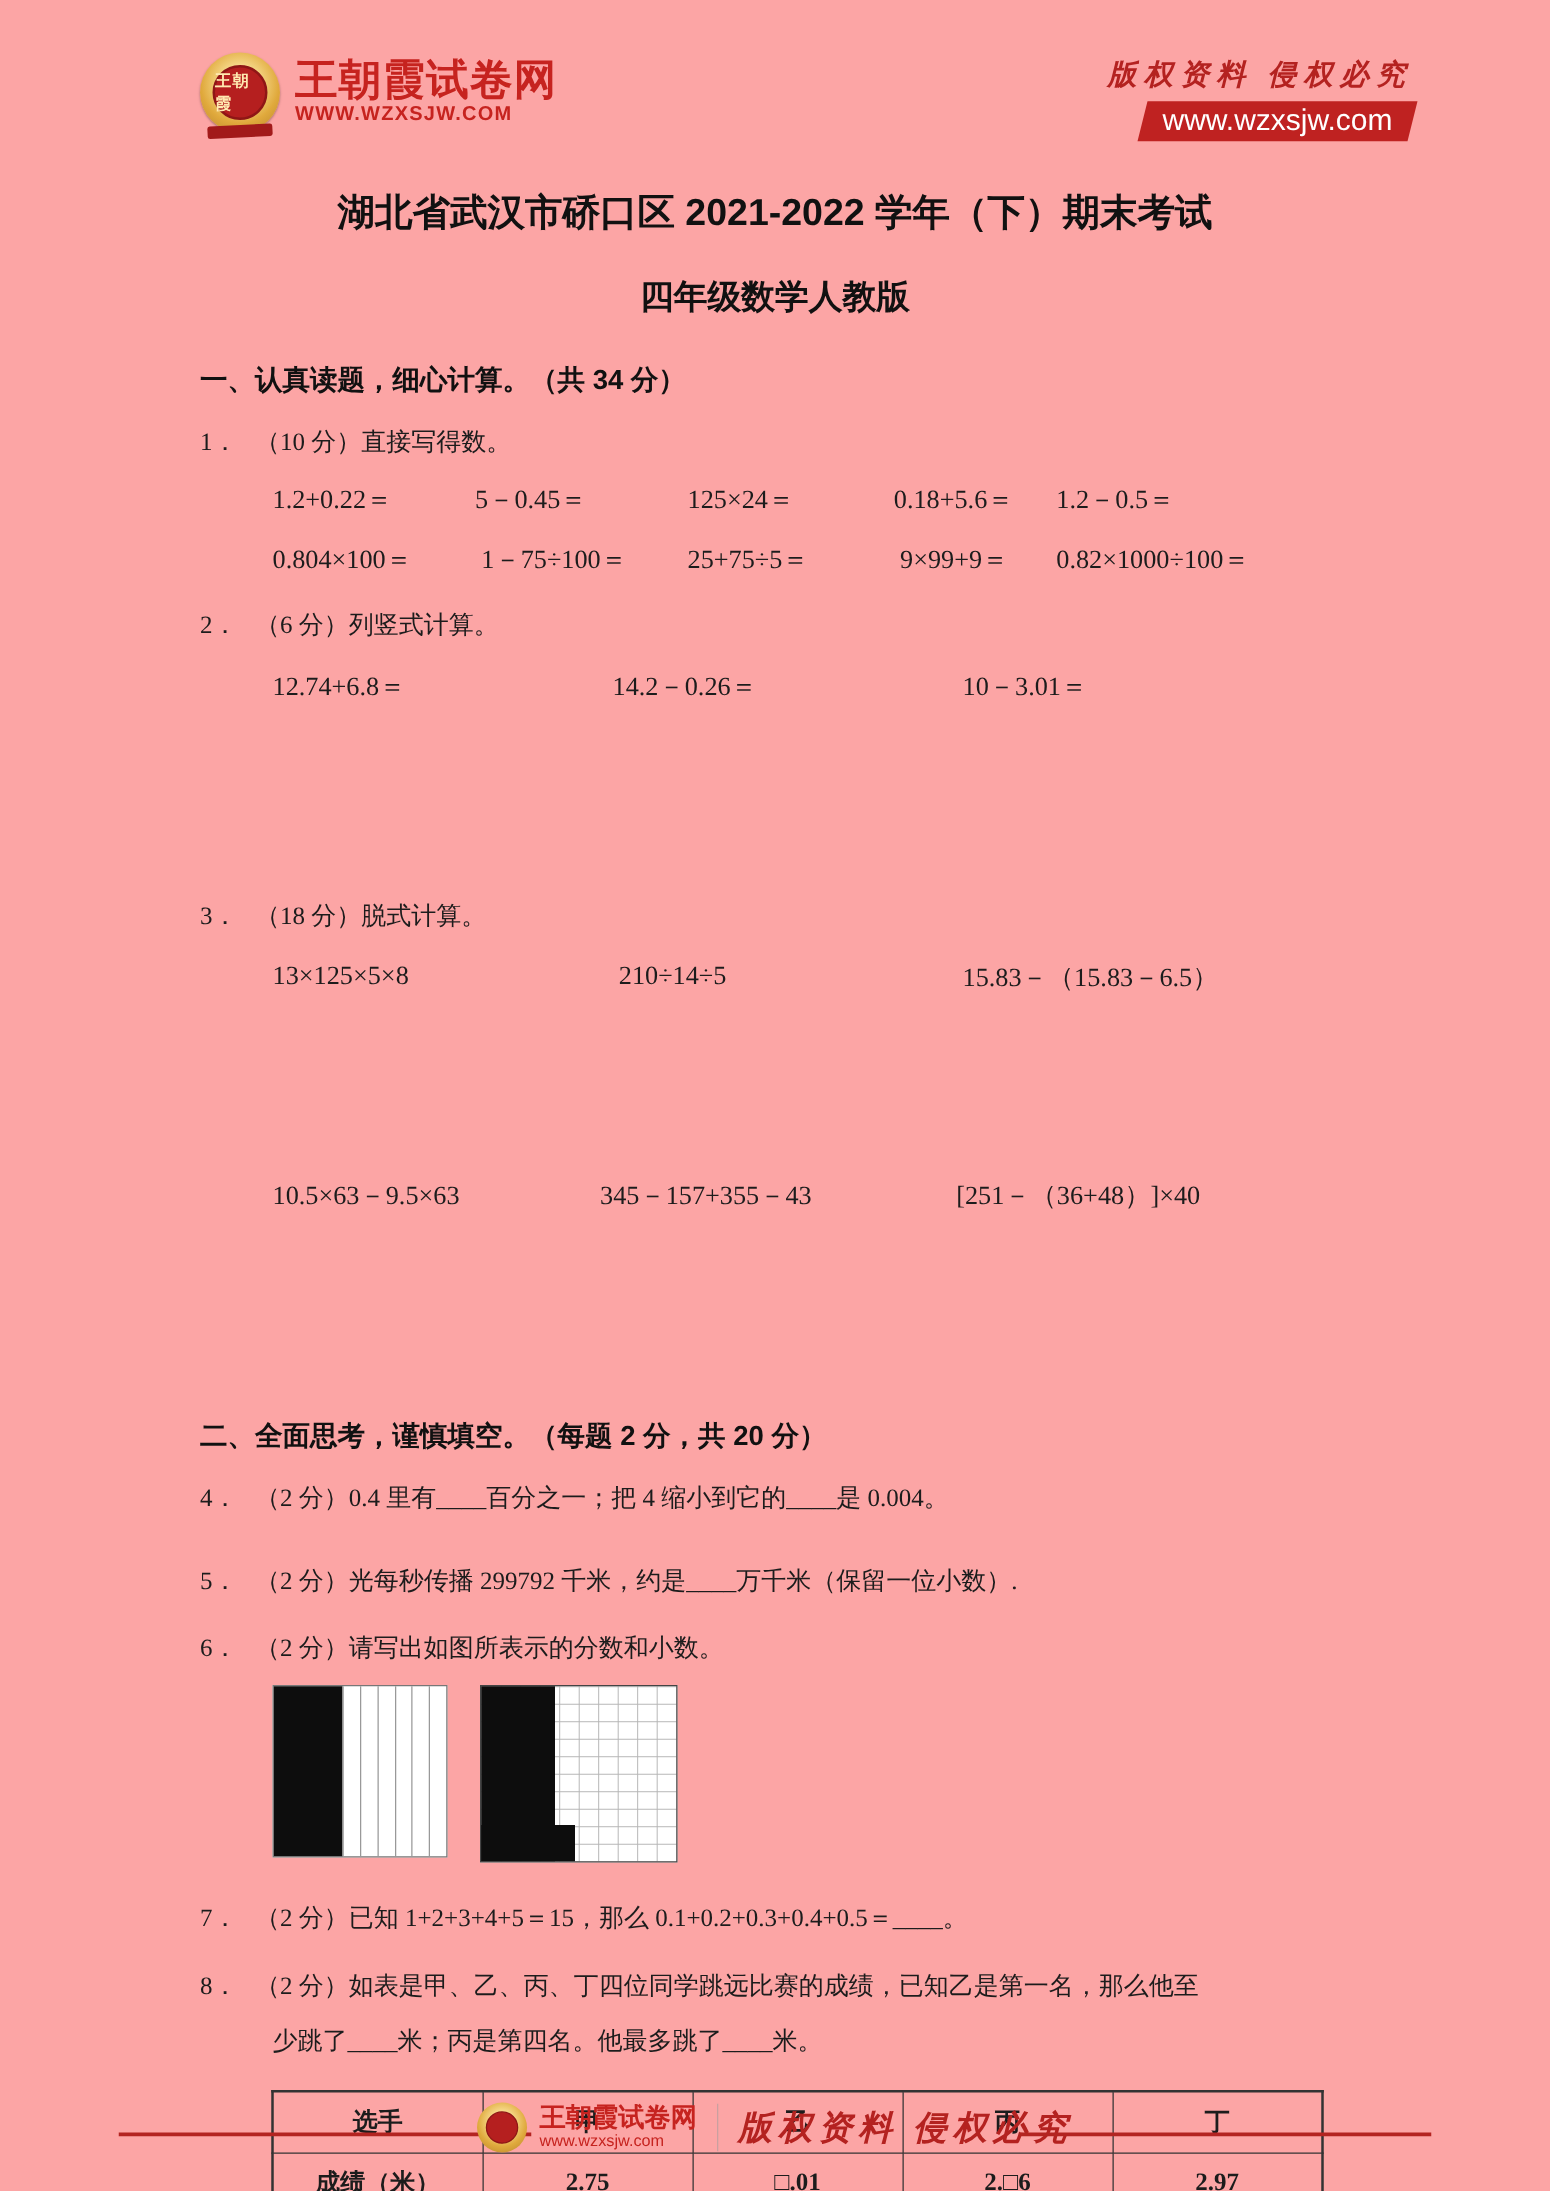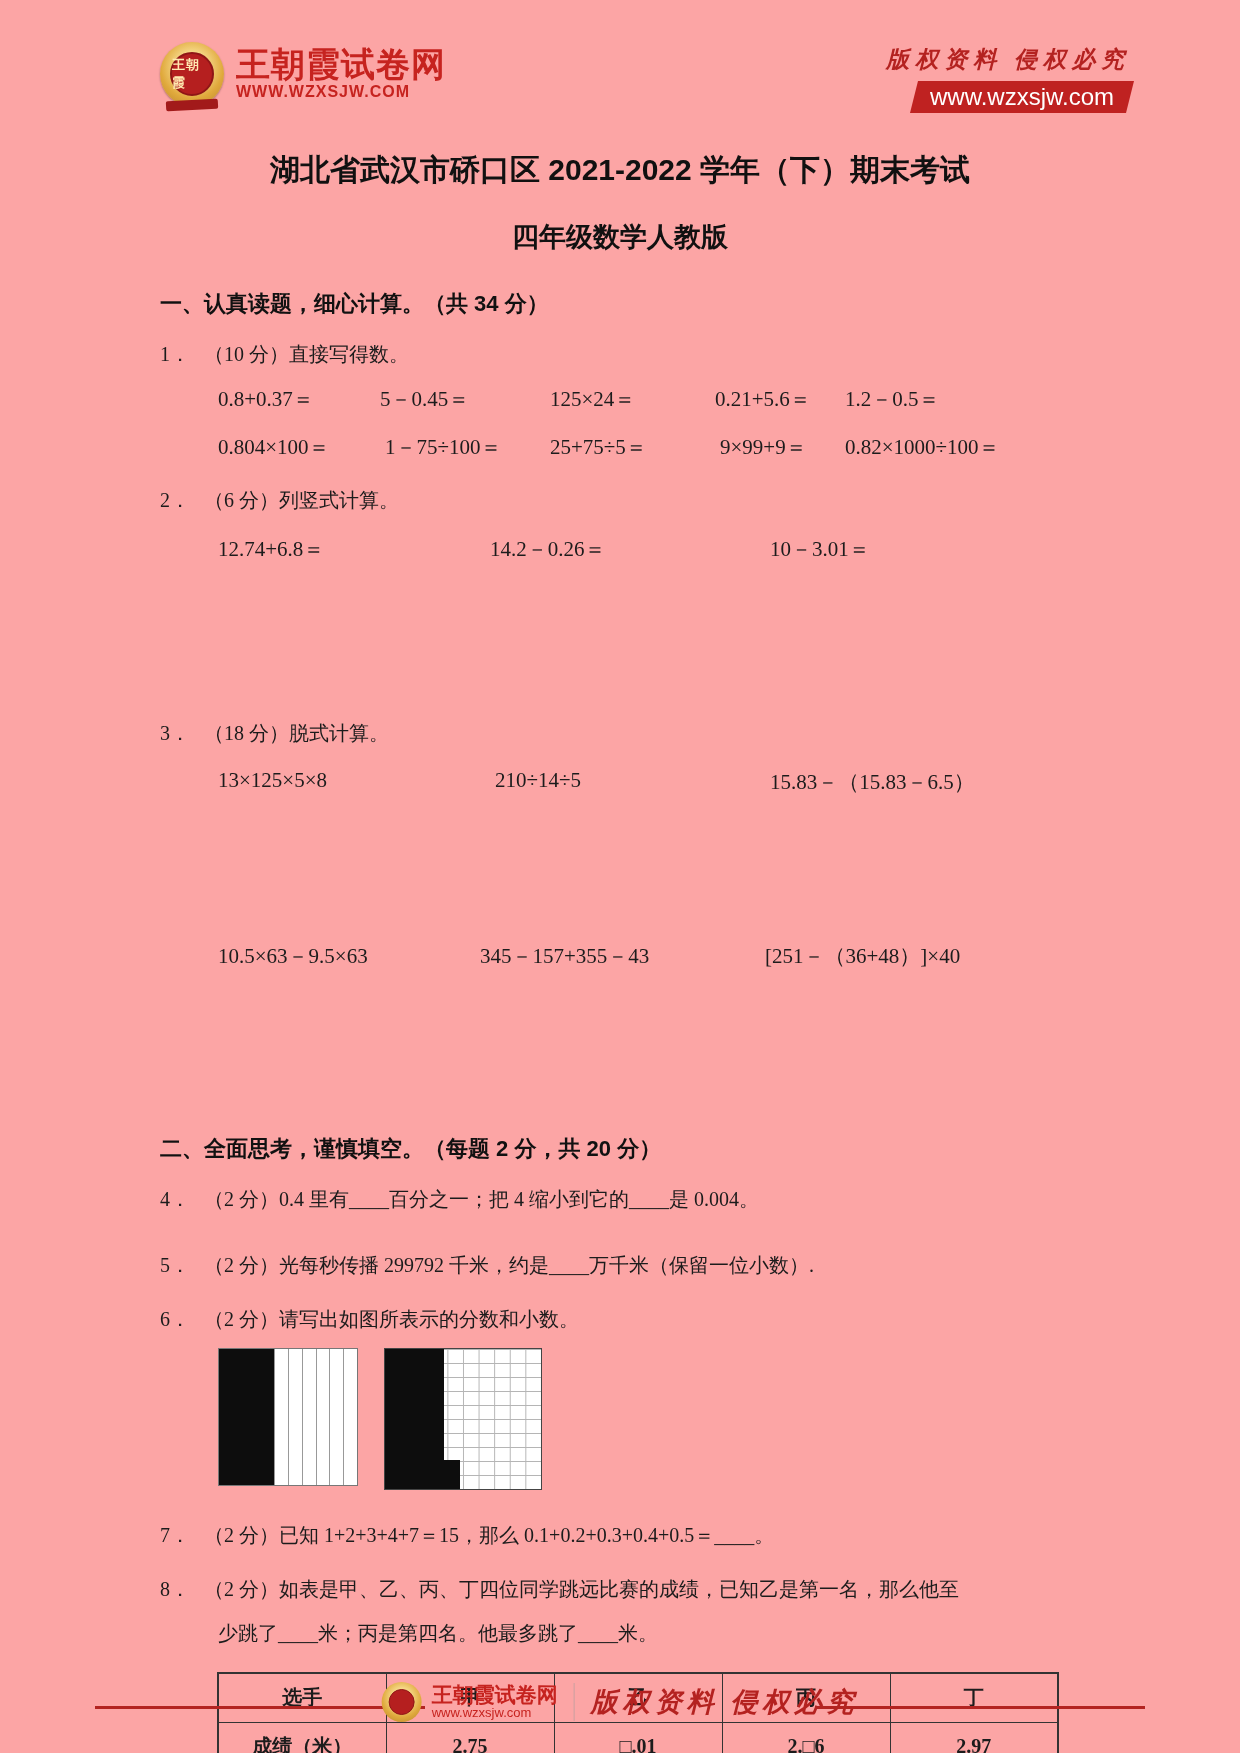--- a/index.html
+++ b/index.html
@@ -130,24 +130,24 @@
 
   <div class="title">湖北省武汉市硚口区 2021-2022 学年（下）期末考试</div>
   <div class="subtitle">四年级数学人教版</div>
 
   <div class="sec-head">一、认真读题，细心计算。（共 34 分）</div>
 
   <div class="prob">
     <span class="pnum">1．</span><span>（10 分）直接写得数。</span>
   </div>
   <div class="exp-row r5">
-    <span>0.8+0.37＝</span>
+    <span>1.2+0.22＝</span>
     <span>5－0.45＝</span>
     <span>125×24＝</span>
-    <span>0.21+5.6＝</span>
+    <span>0.18+5.6＝</span>
     <span>1.2－0.5＝</span>
   </div>
   <div class="exp-row r5" style="margin-top:20px">
     <span style="width:167px">0.804×100＝</span>
     <span style="width:165px">1－75÷100＝</span>
     <span style="width:170px">25+75÷5＝</span>
     <span style="width:125px">9×99+9＝</span>
     <span>0.82×1000÷100＝</span>
   </div>
 
@@ -203,21 +203,21 @@
         <i style="left:80%"></i>
         <i style="left:90%"></i>
     </div>
     <div class="fig-grid">
       <div class="blk-a"></div>
       <div class="blk-b"></div>
     </div>
   </div>
 
   <div class="prob" style="margin-top:30px">
-    <span class="pnum">7．</span><span>（2 分）已知 1+2+3+4+7＝15，那么 0.1+0.2+0.3+0.4+0.5＝____。</span>
+    <span class="pnum">7．</span><span>（2 分）已知 1+2+3+4+5＝15，那么 0.1+0.2+0.3+0.4+0.5＝____。</span>
   </div>
   <div class="prob" style="margin-top:24px">
     <span class="pnum">8．</span><span>（2 分）如表是甲、乙、丙、丁四位同学跳远比赛的成绩，已知乙是第一名，那么他至</span>
   </div>
   <div class="prob-cont">少跳了____米；丙是第四名。他最多跳了____米。</div>
 
   <table class="score-table">
     <tbody>
         <tr>
       <td>选手</td>

